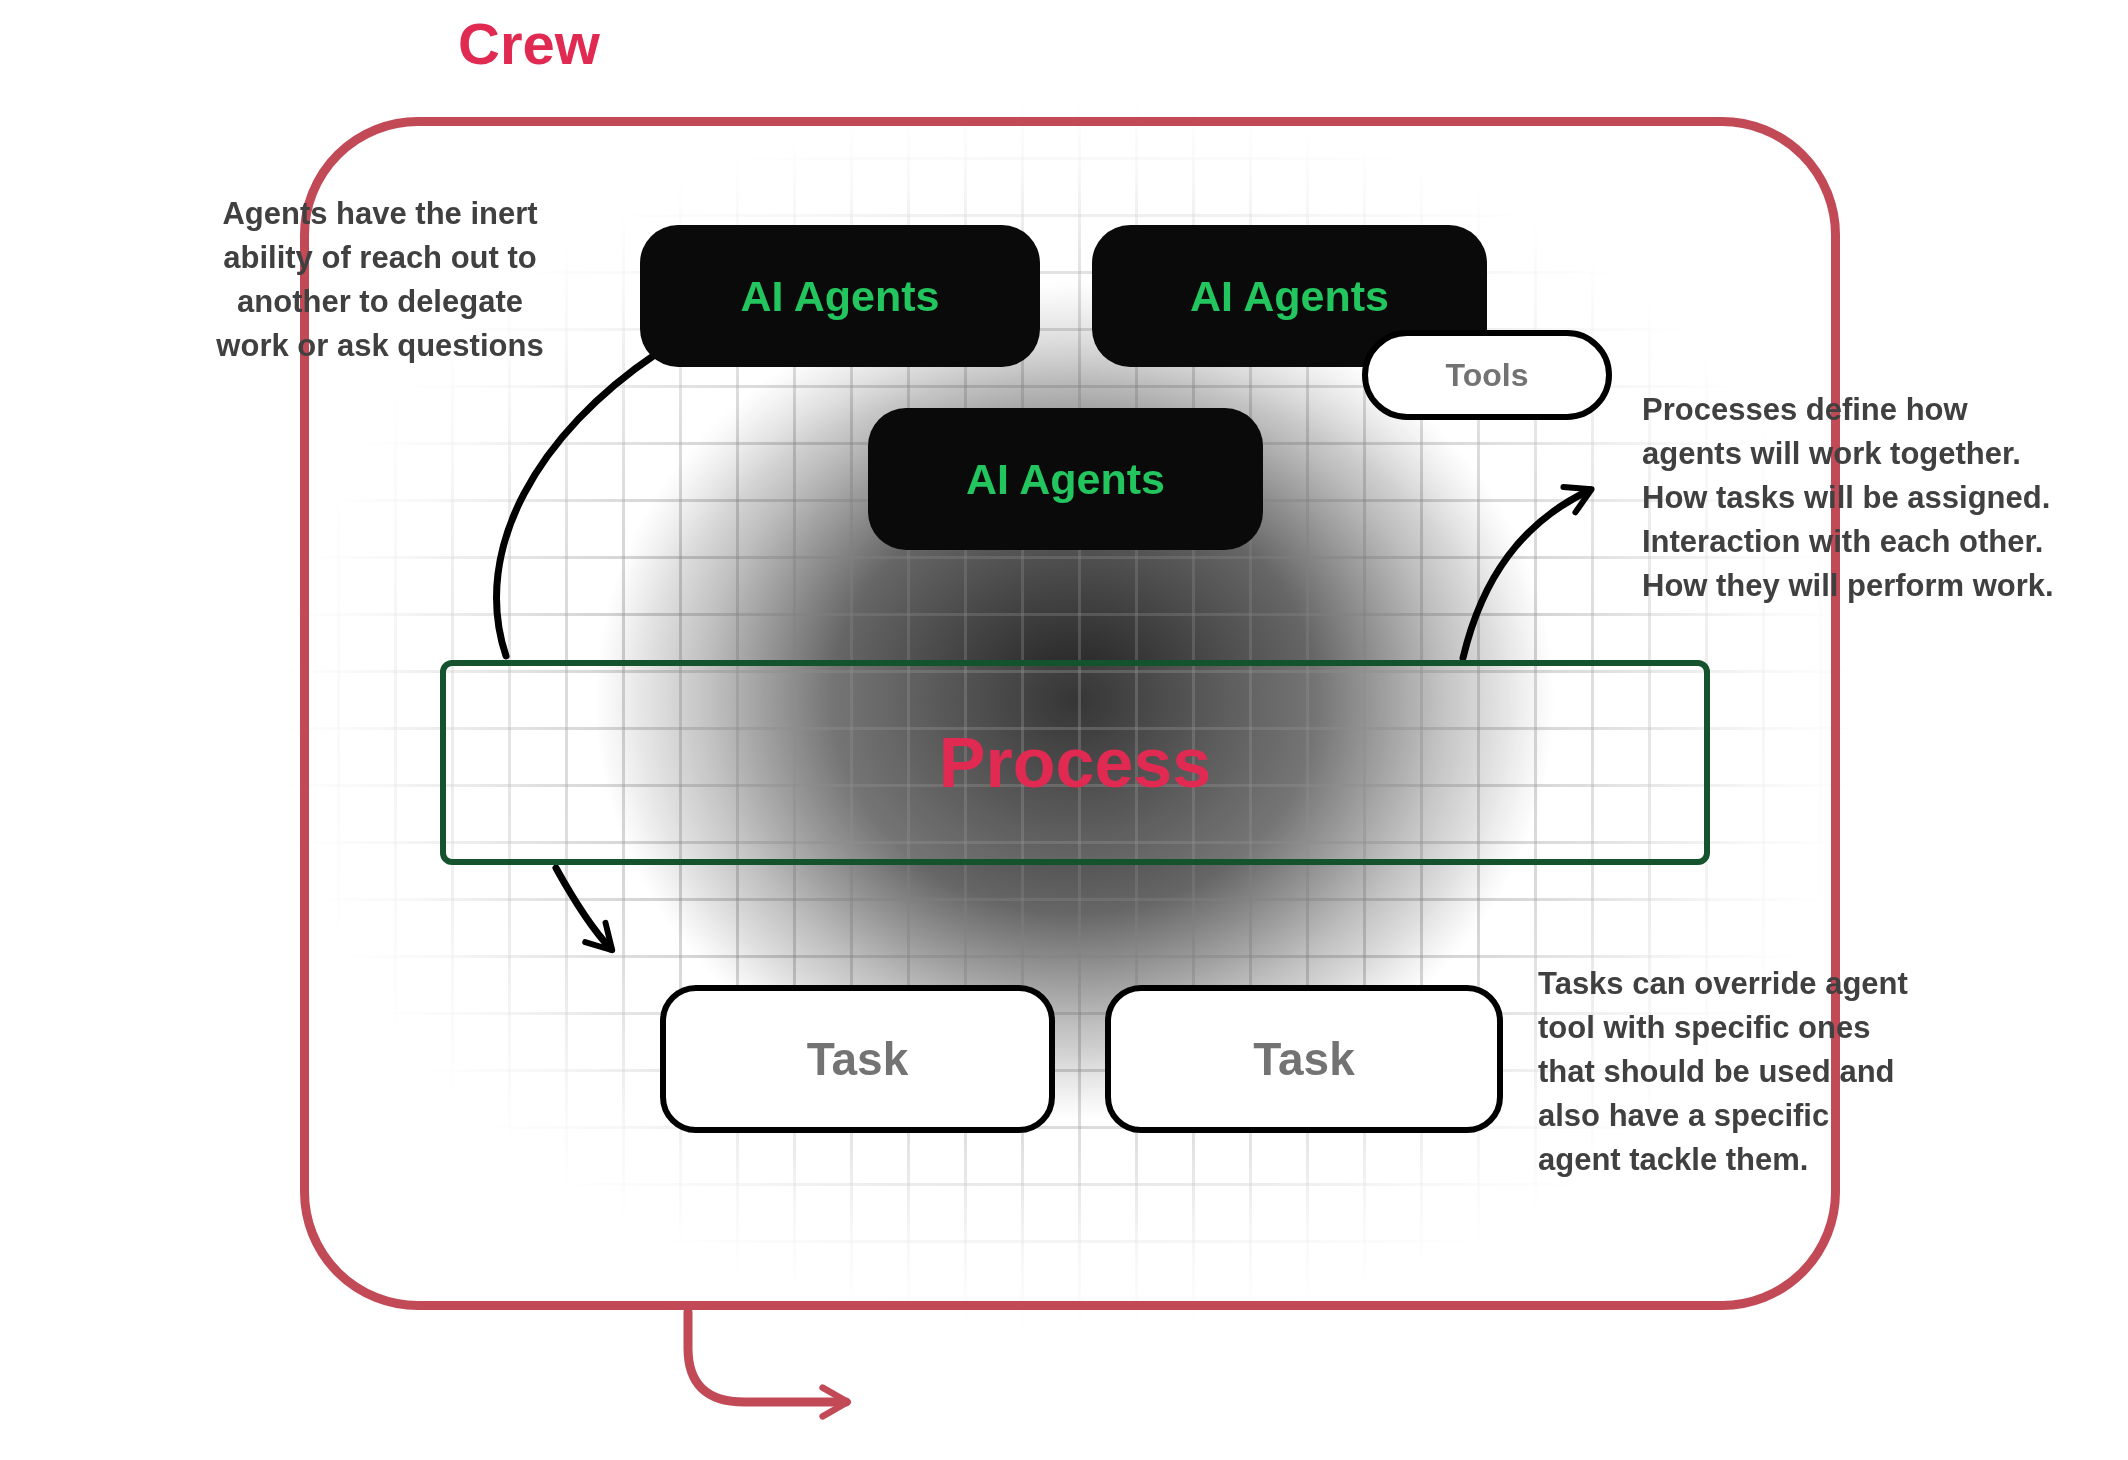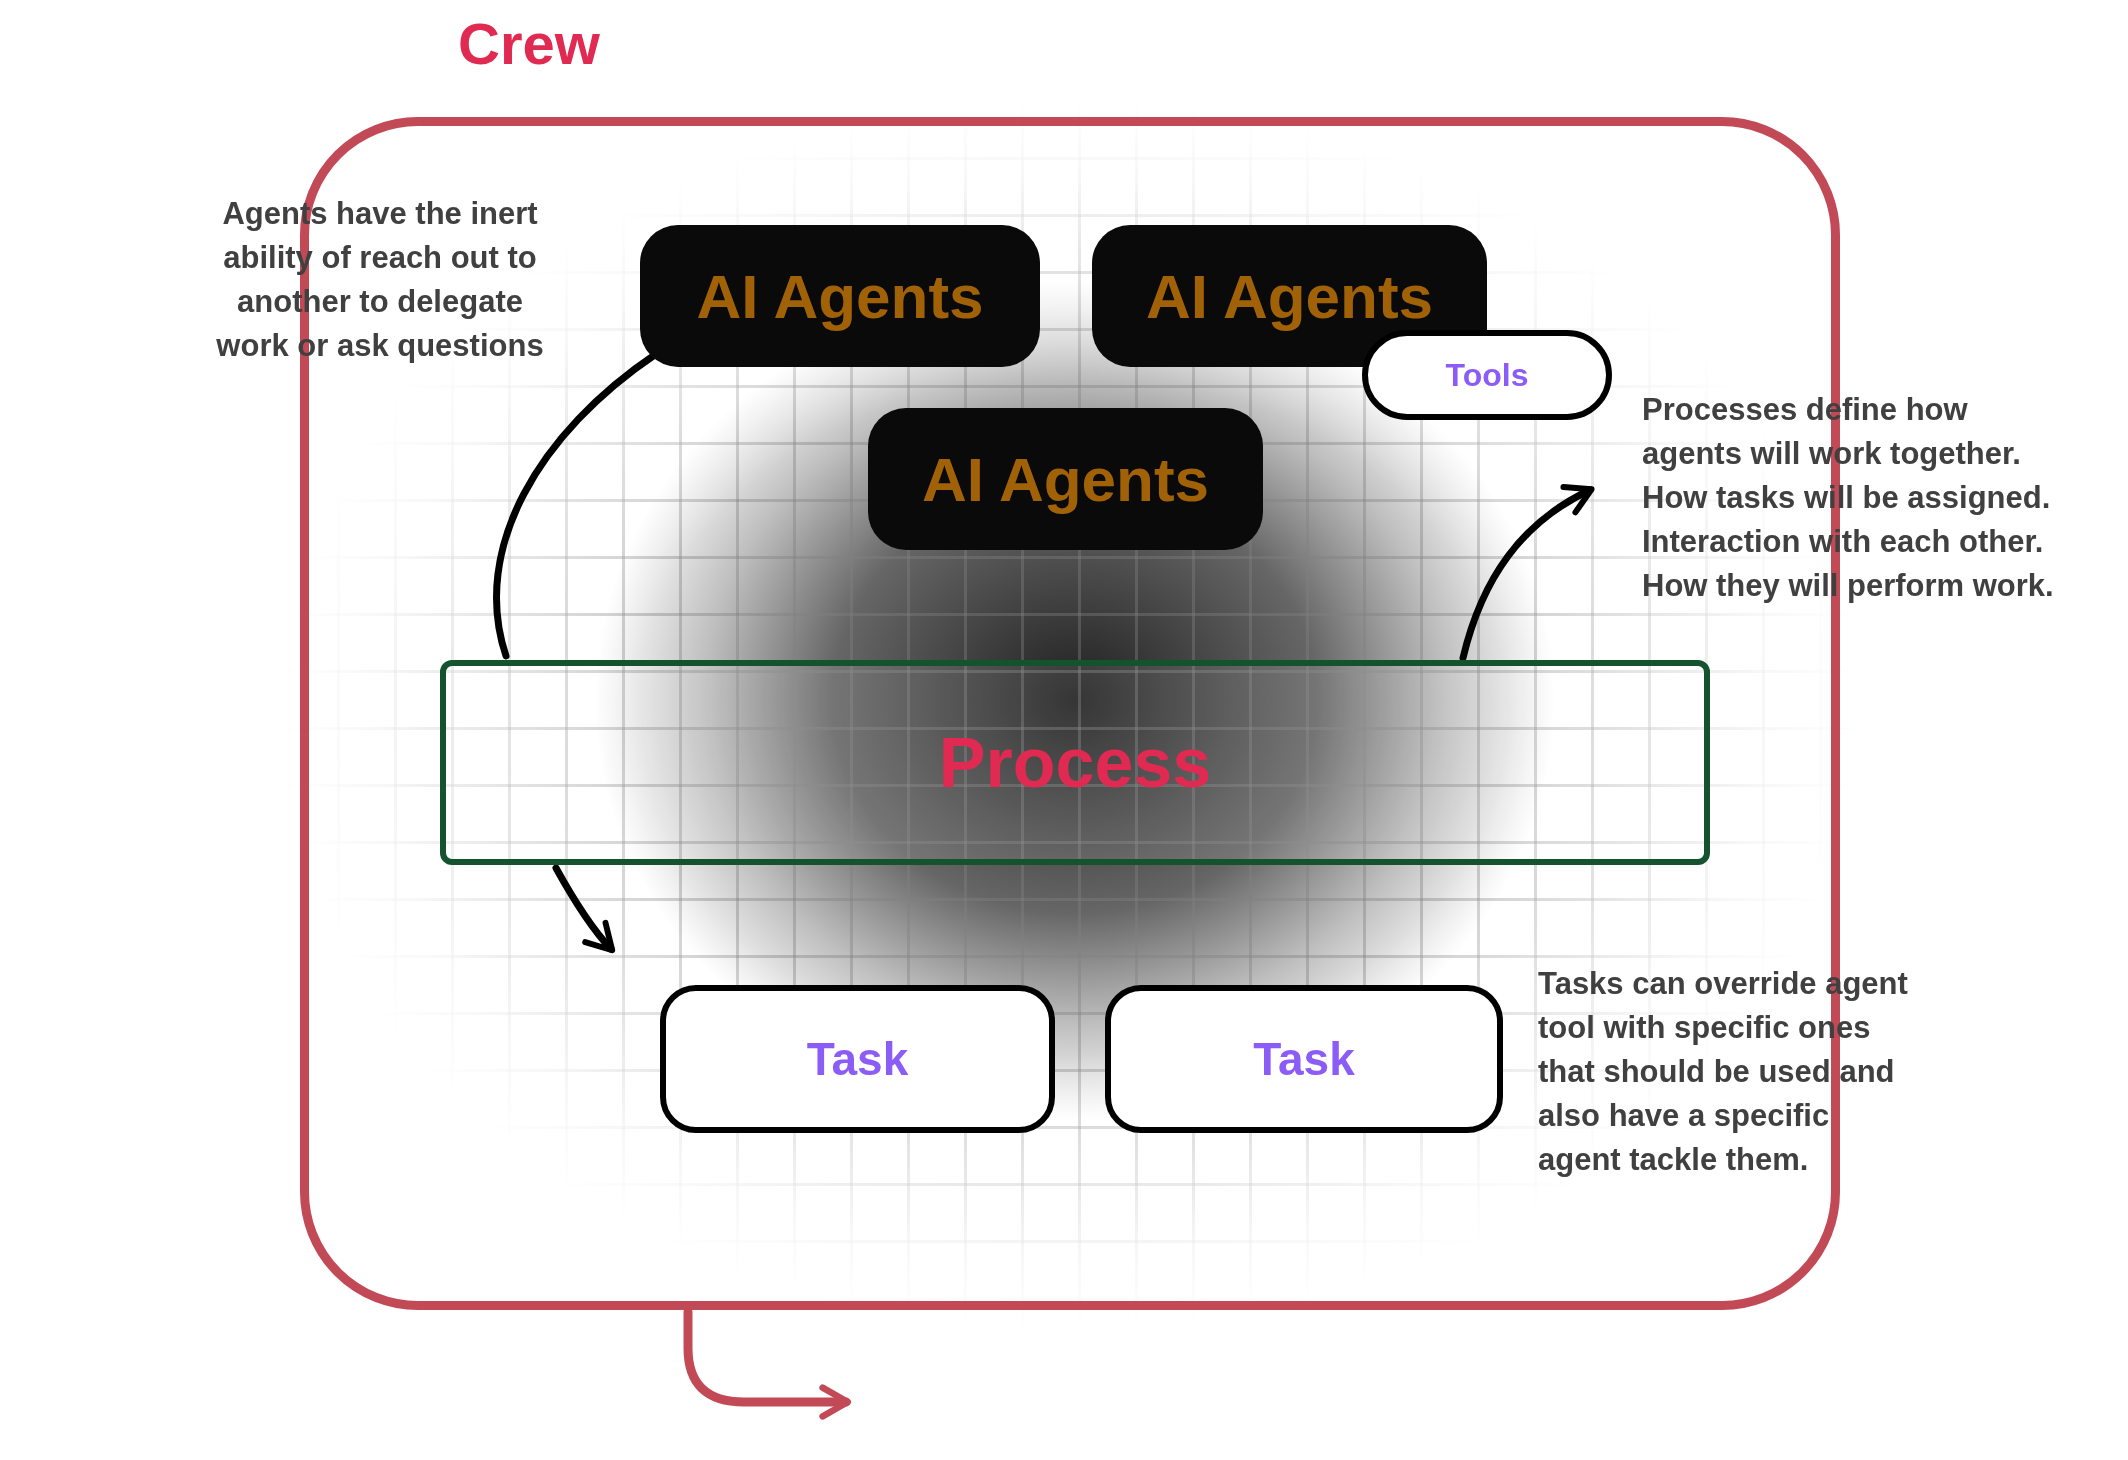--- a/index.html
+++ b/index.html
@@ -65,27 +65,27 @@
   .node {
     position: absolute;
     display: flex;
     align-items: center;
     justify-content: center;
     z-index: 5;
     font-weight: bold;
   }
   .node-black {
     background: #0A0A0A;
-    color: #a16207;
+    color: #22c55e;
     border-radius: 38px;
-    font-size: 62px;
+    font-size: 43px;
   }
   .node-white {
     background: #ffffff;
-    color: #8b5cf6;
+    color: #737373;
     border: 6px solid #000000;
     border-radius: 36px;
     font-size: 46px;
   }
   .agent-1 { left: 640px;  top: 225px; width: 400px; height: 142px; }
   .agent-2 { left: 1092px; top: 225px; width: 395px; height: 142px; }
   .agent-3 { left: 868px;  top: 408px; width: 395px; height: 142px; }
   .tools-pill {
     left: 1362px; top: 330px; width: 250px; height: 90px;
     border-radius: 45px; font-size: 32px; z-index: 6;

